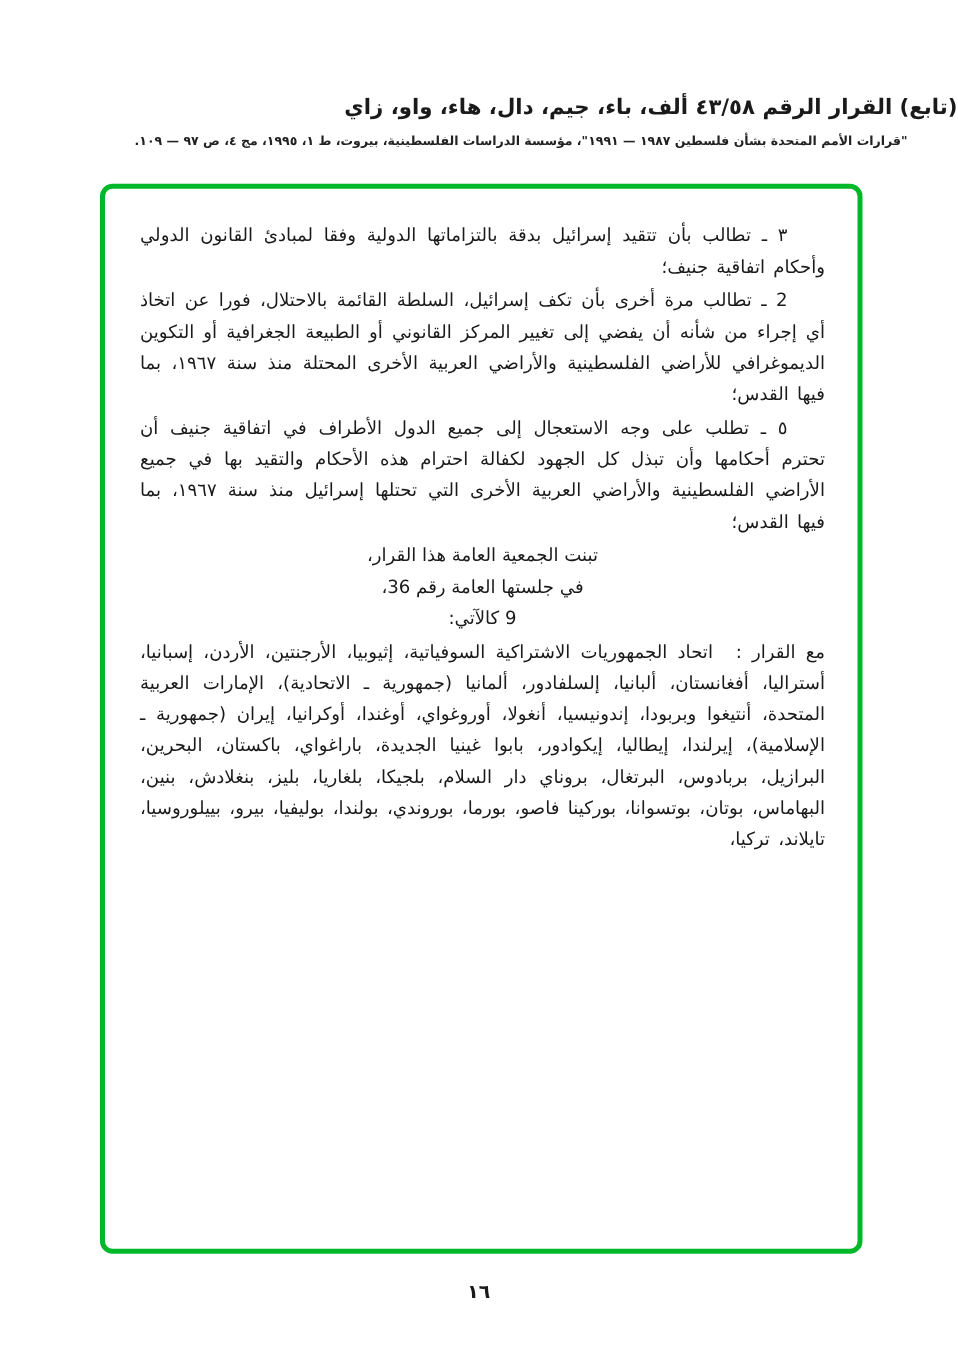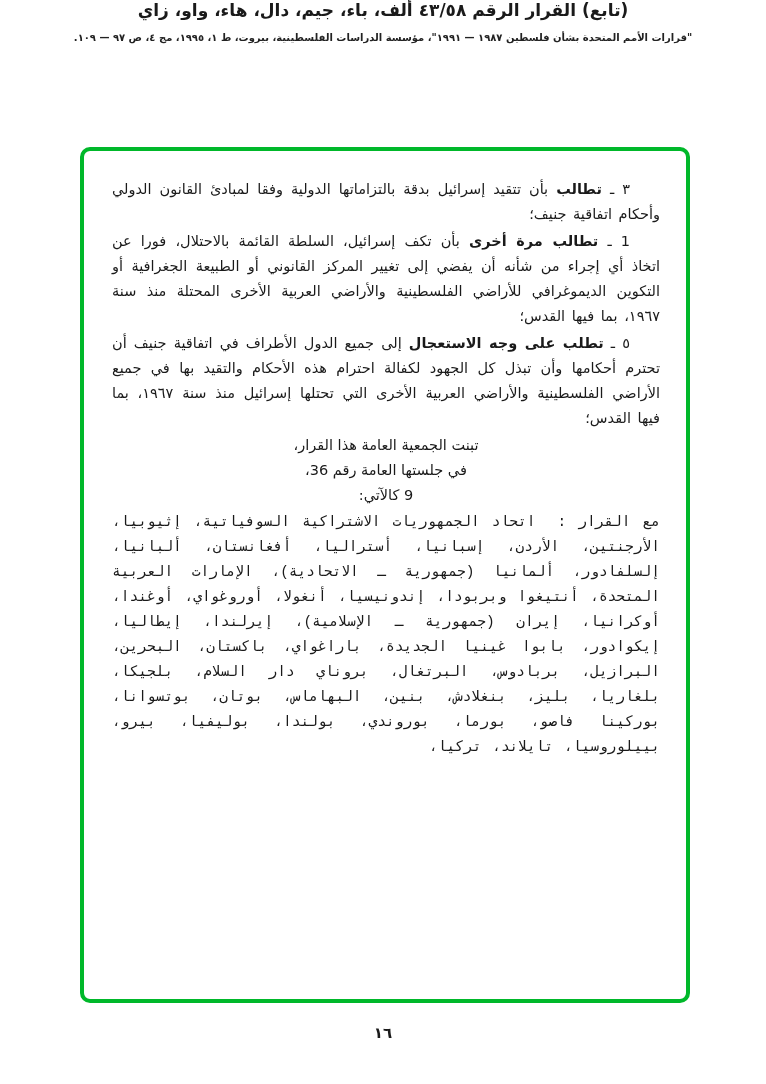--- a/index.html
+++ b/index.html
@@ -11,21 +11,22 @@
     position: relative;
     width: 766px;
     height: 1084px;
     background: #ffffff;
     direction: rtl;
     font-family: "DejaVu Sans", sans-serif;
     color: #1a1a1a;
     overflow: hidden;
   }
   .page-header {
-    text-align: center;
+    padding-top: 76px;
+    text-align: right;
   }
   .resolution-title {
     margin: 0;
     font-size: 17px;
     font-weight: bold;
     letter-spacing: 0.2px;
   }
   .source-line {
     margin-top: 12px;
     font-size: 10px;
@@ -47,36 +48,35 @@
   }
   .para {
     margin: 0 0 2px 0;
     text-align: justify;
     text-indent: 30px;
     font-size: 14.5px;
     line-height: 25px;
     word-spacing: 2px;
   }
   .para .lead {
-    font-weight: bold;
+    font-weight: normal;
   }
   .adoption-block {
     width: 62%;
     margin: 0 auto 2px auto;
     text-align: center;
     font-size: 14.5px;
     line-height: 25px;
   }
   .vote-para {
     margin: 2px 0 0 0;
     text-align: justify;
     font-size: 14.5px;
     line-height: 25px;
     word-spacing: 2px;
-    font-family: Liberation Mono, monospace;
   }
   .vote-label {
     font-weight: normal;
     padding-left: 10px;
   }
   .page-footer {
     position: absolute;
     bottom: 42px;
     left: 0;
     width: 100%;
@@ -95,21 +95,21 @@
 
   <header class="page-header">
     <h1 class="resolution-title">(تابع) القرار الرقم ٤٣/٥٨ ألف، باء، جيم، دال، هاء، واو، زاي</h1>
     <div class="source-line">"قرارات الأمم المتحدة بشأن فلسطين ١٩٨٧ — ١٩٩١"، مؤسسة الدراسات الفلسطينية، بيروت، ط ١، ١٩٩٥، مج ٤، ص ٩٧ — ١٠٩.</div>
   </header>
 
   <div class="green-box">
 
     <p class="para"><span>٣ ـ</span> <span class="lead">تطالب</span> <span>بأن تتقيد إسرائيل بدقة بالتزاماتها الدولية وفقا لمبادئ القانون الدولي وأحكام اتفاقية جنيف؛</span></p>
 
-    <p class="para"><span>1 ـ</span> <span class="lead">تطالب مرة أخرى</span> <span>بأن تكف إسرائيل، السلطة القائمة بالاحتلال، فورا عن اتخاذ أي إجراء من شأنه أن يفضي إلى تغيير المركز القانوني أو الطبيعة الجغرافية أو التكوين الديموغرافي للأراضي الفلسطينية والأراضي العربية الأخرى المحتلة منذ سنة ١٩٦٧، بما فيها القدس؛</span></p>
+    <p class="para"><span>2 ـ</span> <span class="lead">تطالب مرة أخرى</span> <span>بأن تكف إسرائيل، السلطة القائمة بالاحتلال، فورا عن اتخاذ أي إجراء من شأنه أن يفضي إلى تغيير المركز القانوني أو الطبيعة الجغرافية أو التكوين الديموغرافي للأراضي الفلسطينية والأراضي العربية الأخرى المحتلة منذ سنة ١٩٦٧، بما فيها القدس؛</span></p>
 
     <p class="para"><span>٥ ـ</span> <span class="lead">تطلب على وجه الاستعجال</span> <span>إلى جميع الدول الأطراف في اتفاقية جنيف أن تحترم أحكامها وأن تبذل كل الجهود لكفالة احترام هذه الأحكام والتقيد بها في جميع الأراضي الفلسطينية والأراضي العربية الأخرى التي تحتلها إسرائيل منذ سنة ١٩٦٧، بما فيها القدس؛</span></p>
 
 
     <div class="adoption-block">
       <div>تبنت الجمعية العامة هذا القرار،</div>
       <div>في جلستها العامة رقم 36،</div>
       <div>9 كالآتي:</div>
     </div>
 

